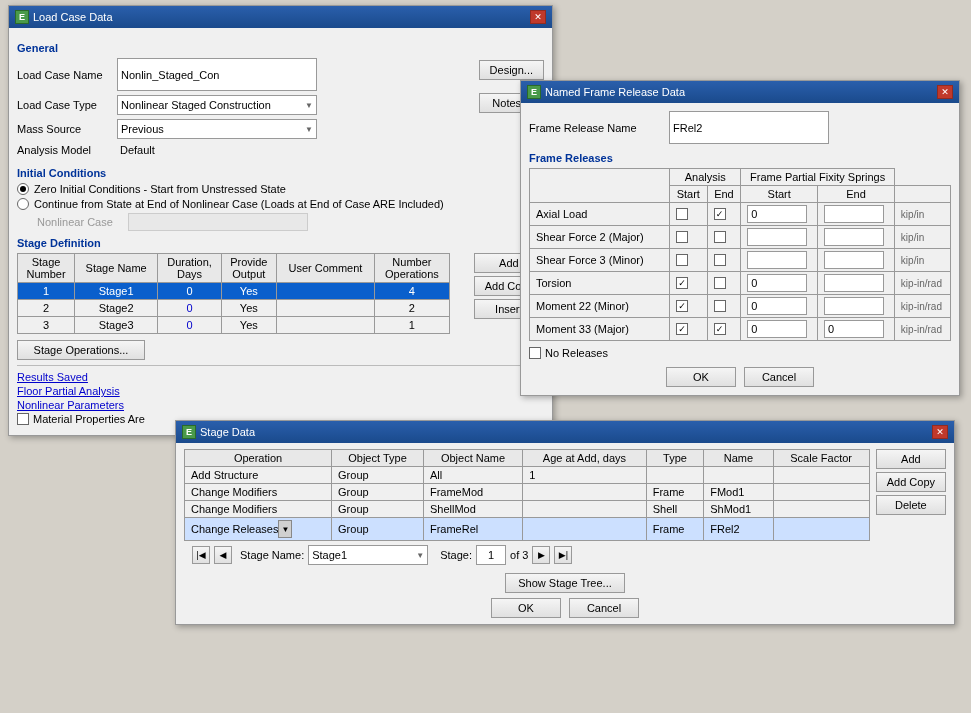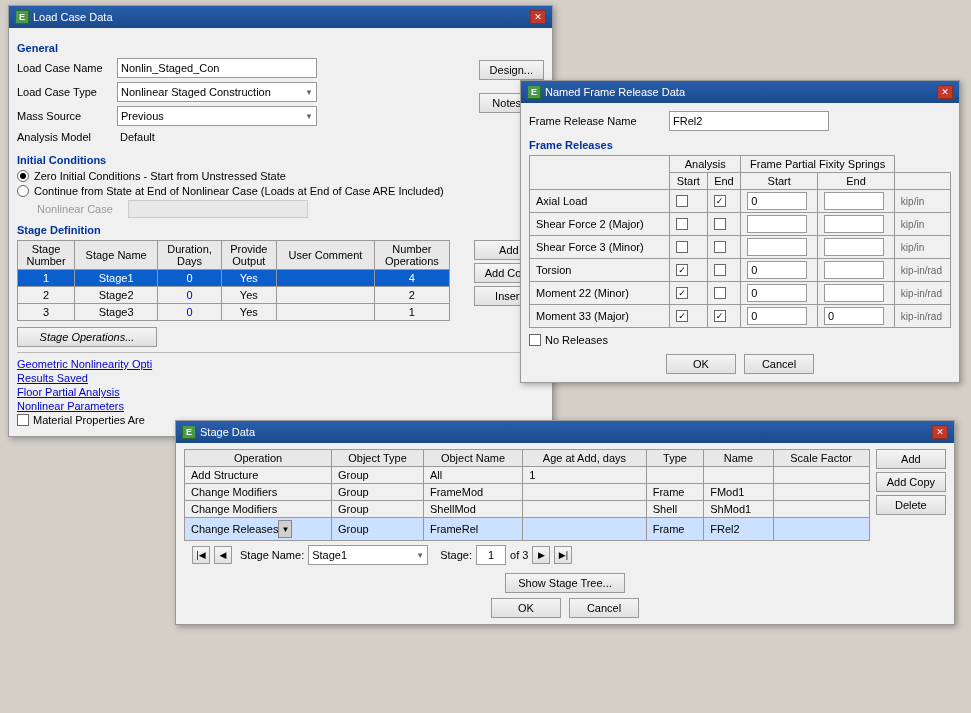--- a/index.html
+++ b/index.html
@@ -78,21 +78,21 @@
       margin-bottom: 4px;
     }
     .form-label {
       width: 100px;
       font-size: 11px;
       color: #000;
     }
     .text-input {
       border: 1px solid #999;
       background: white;
-      height: 20px;
+      height: 33px;
       padding: 1px 3px;
       font-size: 11px;
       font-family: inherit;
     }
     .combo-input {
       border: 1px solid #999;
       background: white;
       height: 20px;
       padding: 1px 3px;
       font-size: 11px;
@@ -413,26 +413,25 @@
           </tbody>
         </table>
       </div>
       <div style="display:flex; flex-direction:column; gap:3px;">
         <button class="btn">Add</button>
         <button class="btn">Add Copy</button>
         <button class="btn">Insert</button>
       </div>
     </div>
     <div style="margin-top:6px;">
-      <button class="btn" style="width:140px;font-style:italic;">Stage Operations...</button>
+      <button class="btn" style="width:128px;">Stage Operations...</button>
     </div>
 
     <div class="divider"></div>
     <div>
-      <a class="sidebar-link">Geometric Nonlinearity Opti</a>
       <a class="sidebar-link">Results Saved</a>
       <a class="sidebar-link">Floor Partial Analysis</a>
       <a class="sidebar-link">Nonlinear Parameters</a>
       <div class="checkbox-row">
         <div class="checkbox-box"></div>
         <span>Material Properties Are</span>
       </div>
     </div>
   </div>
 </div>

